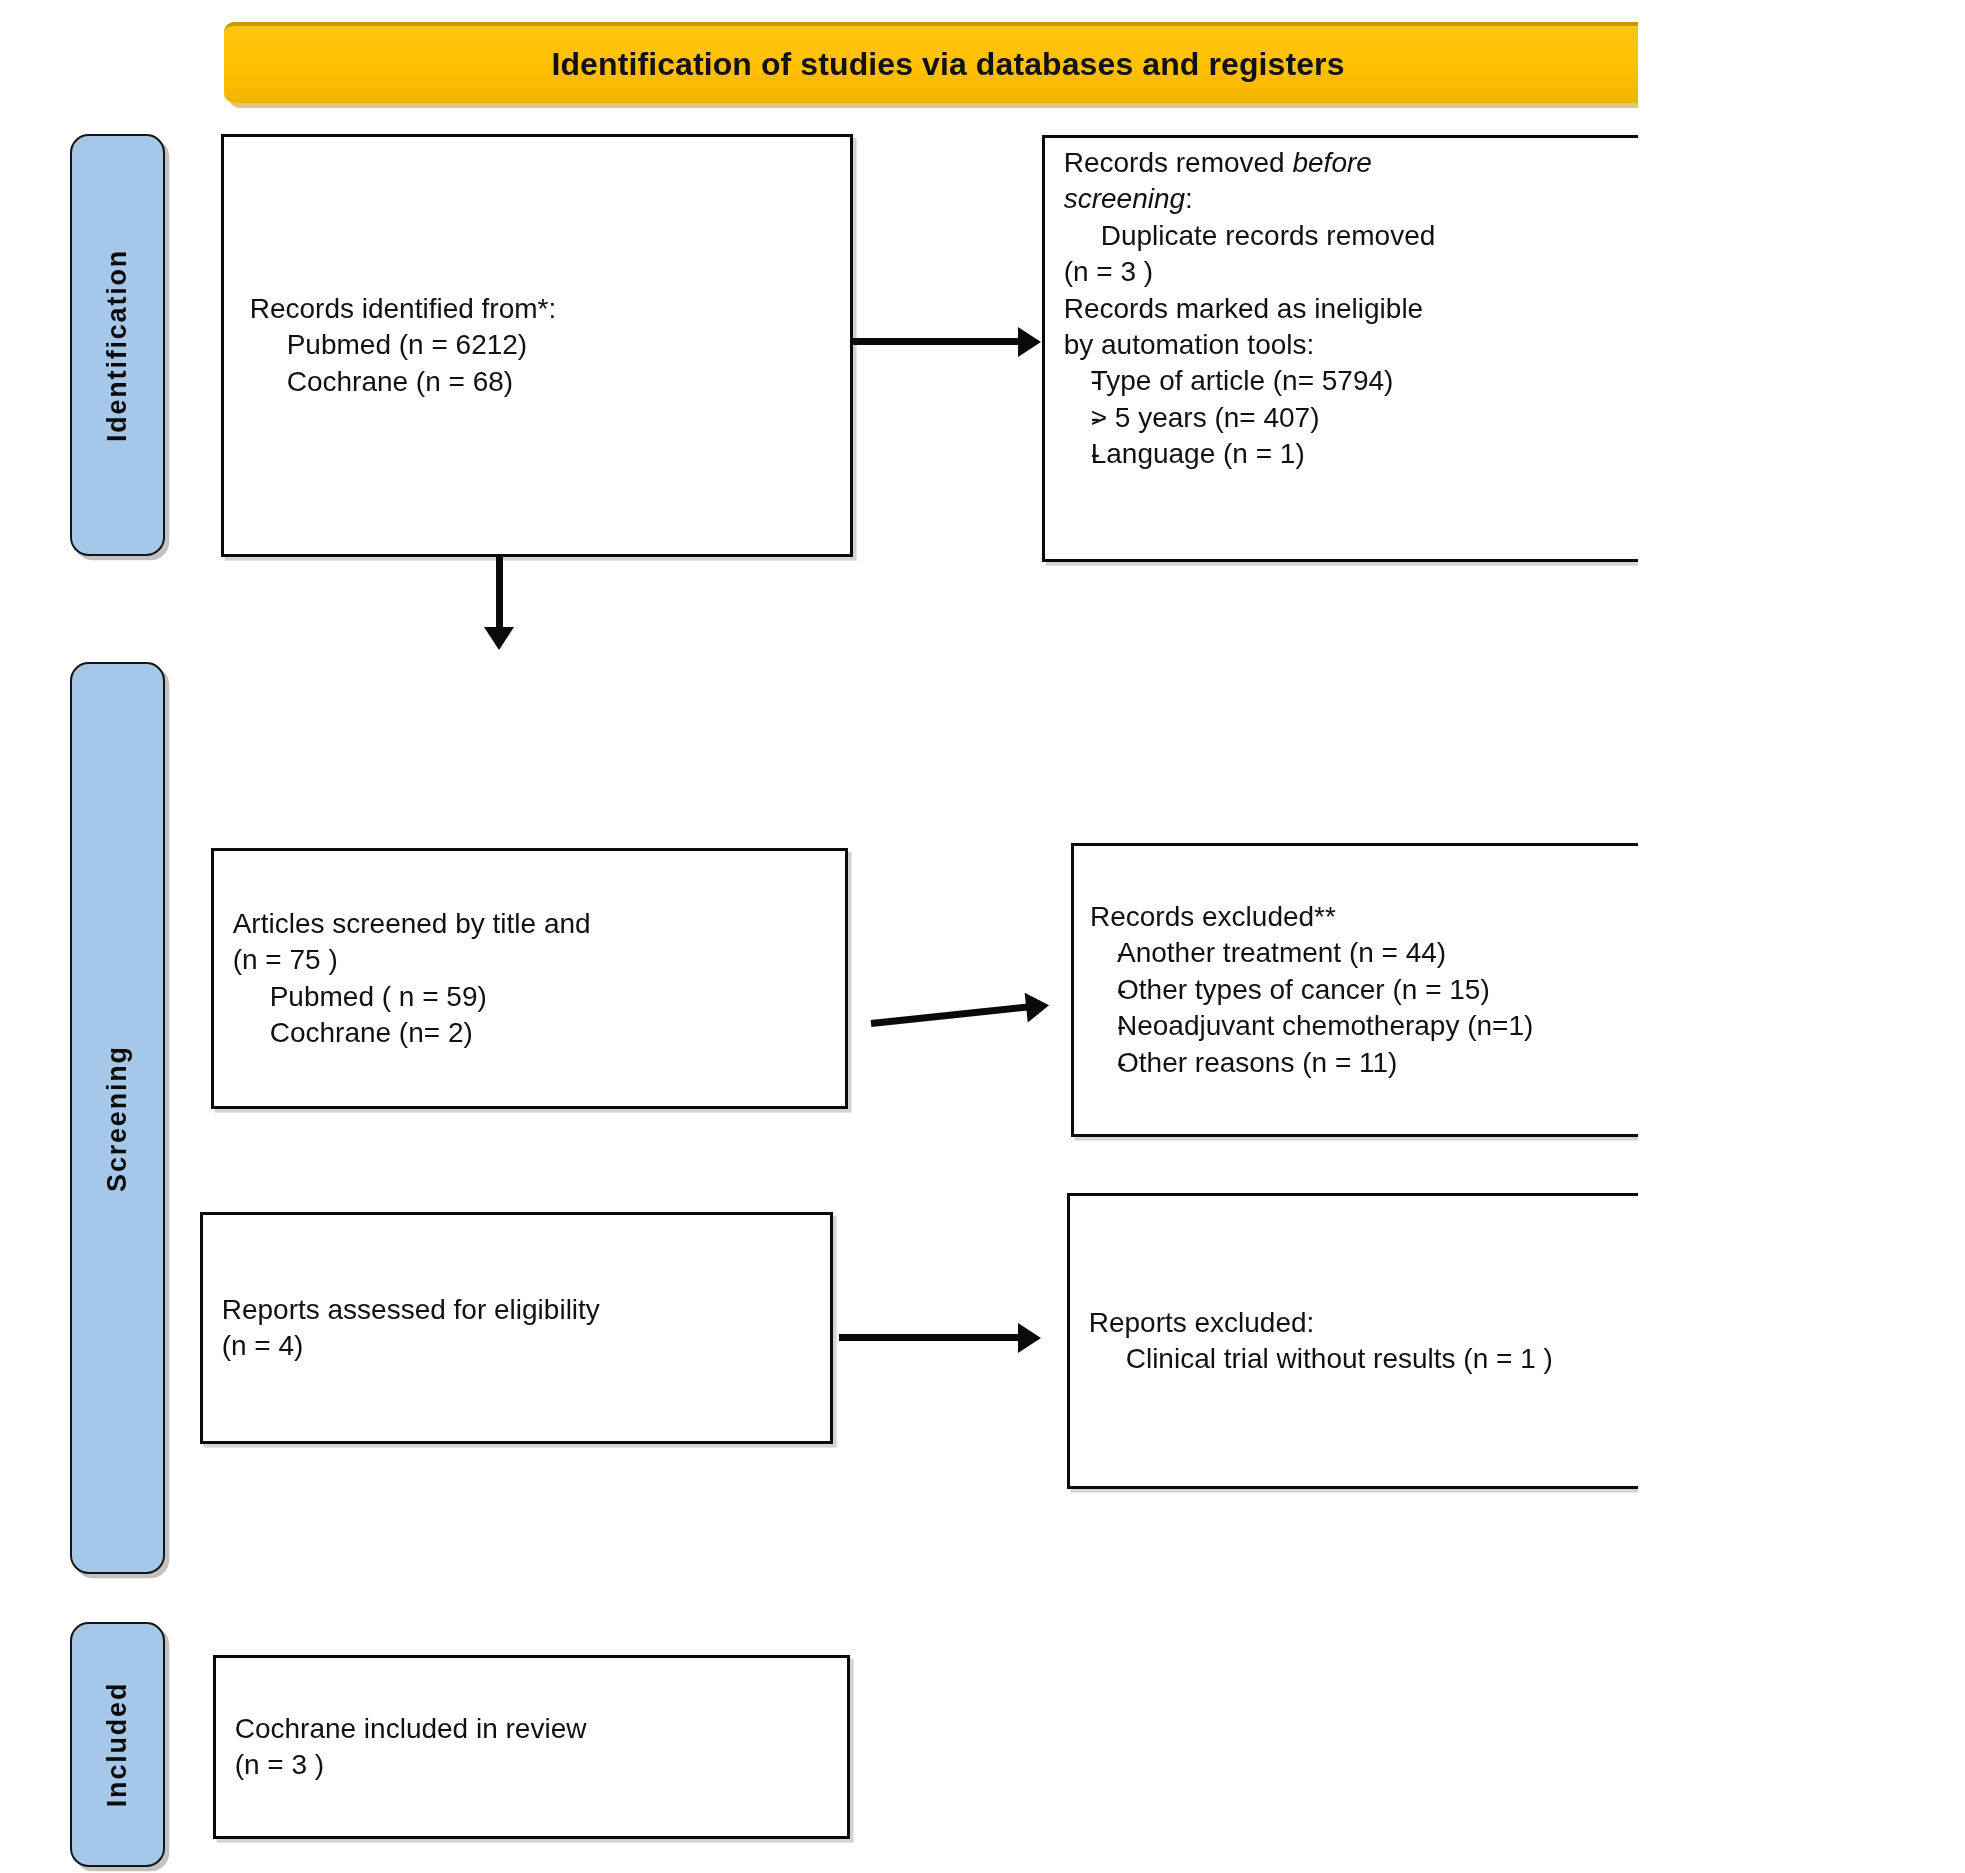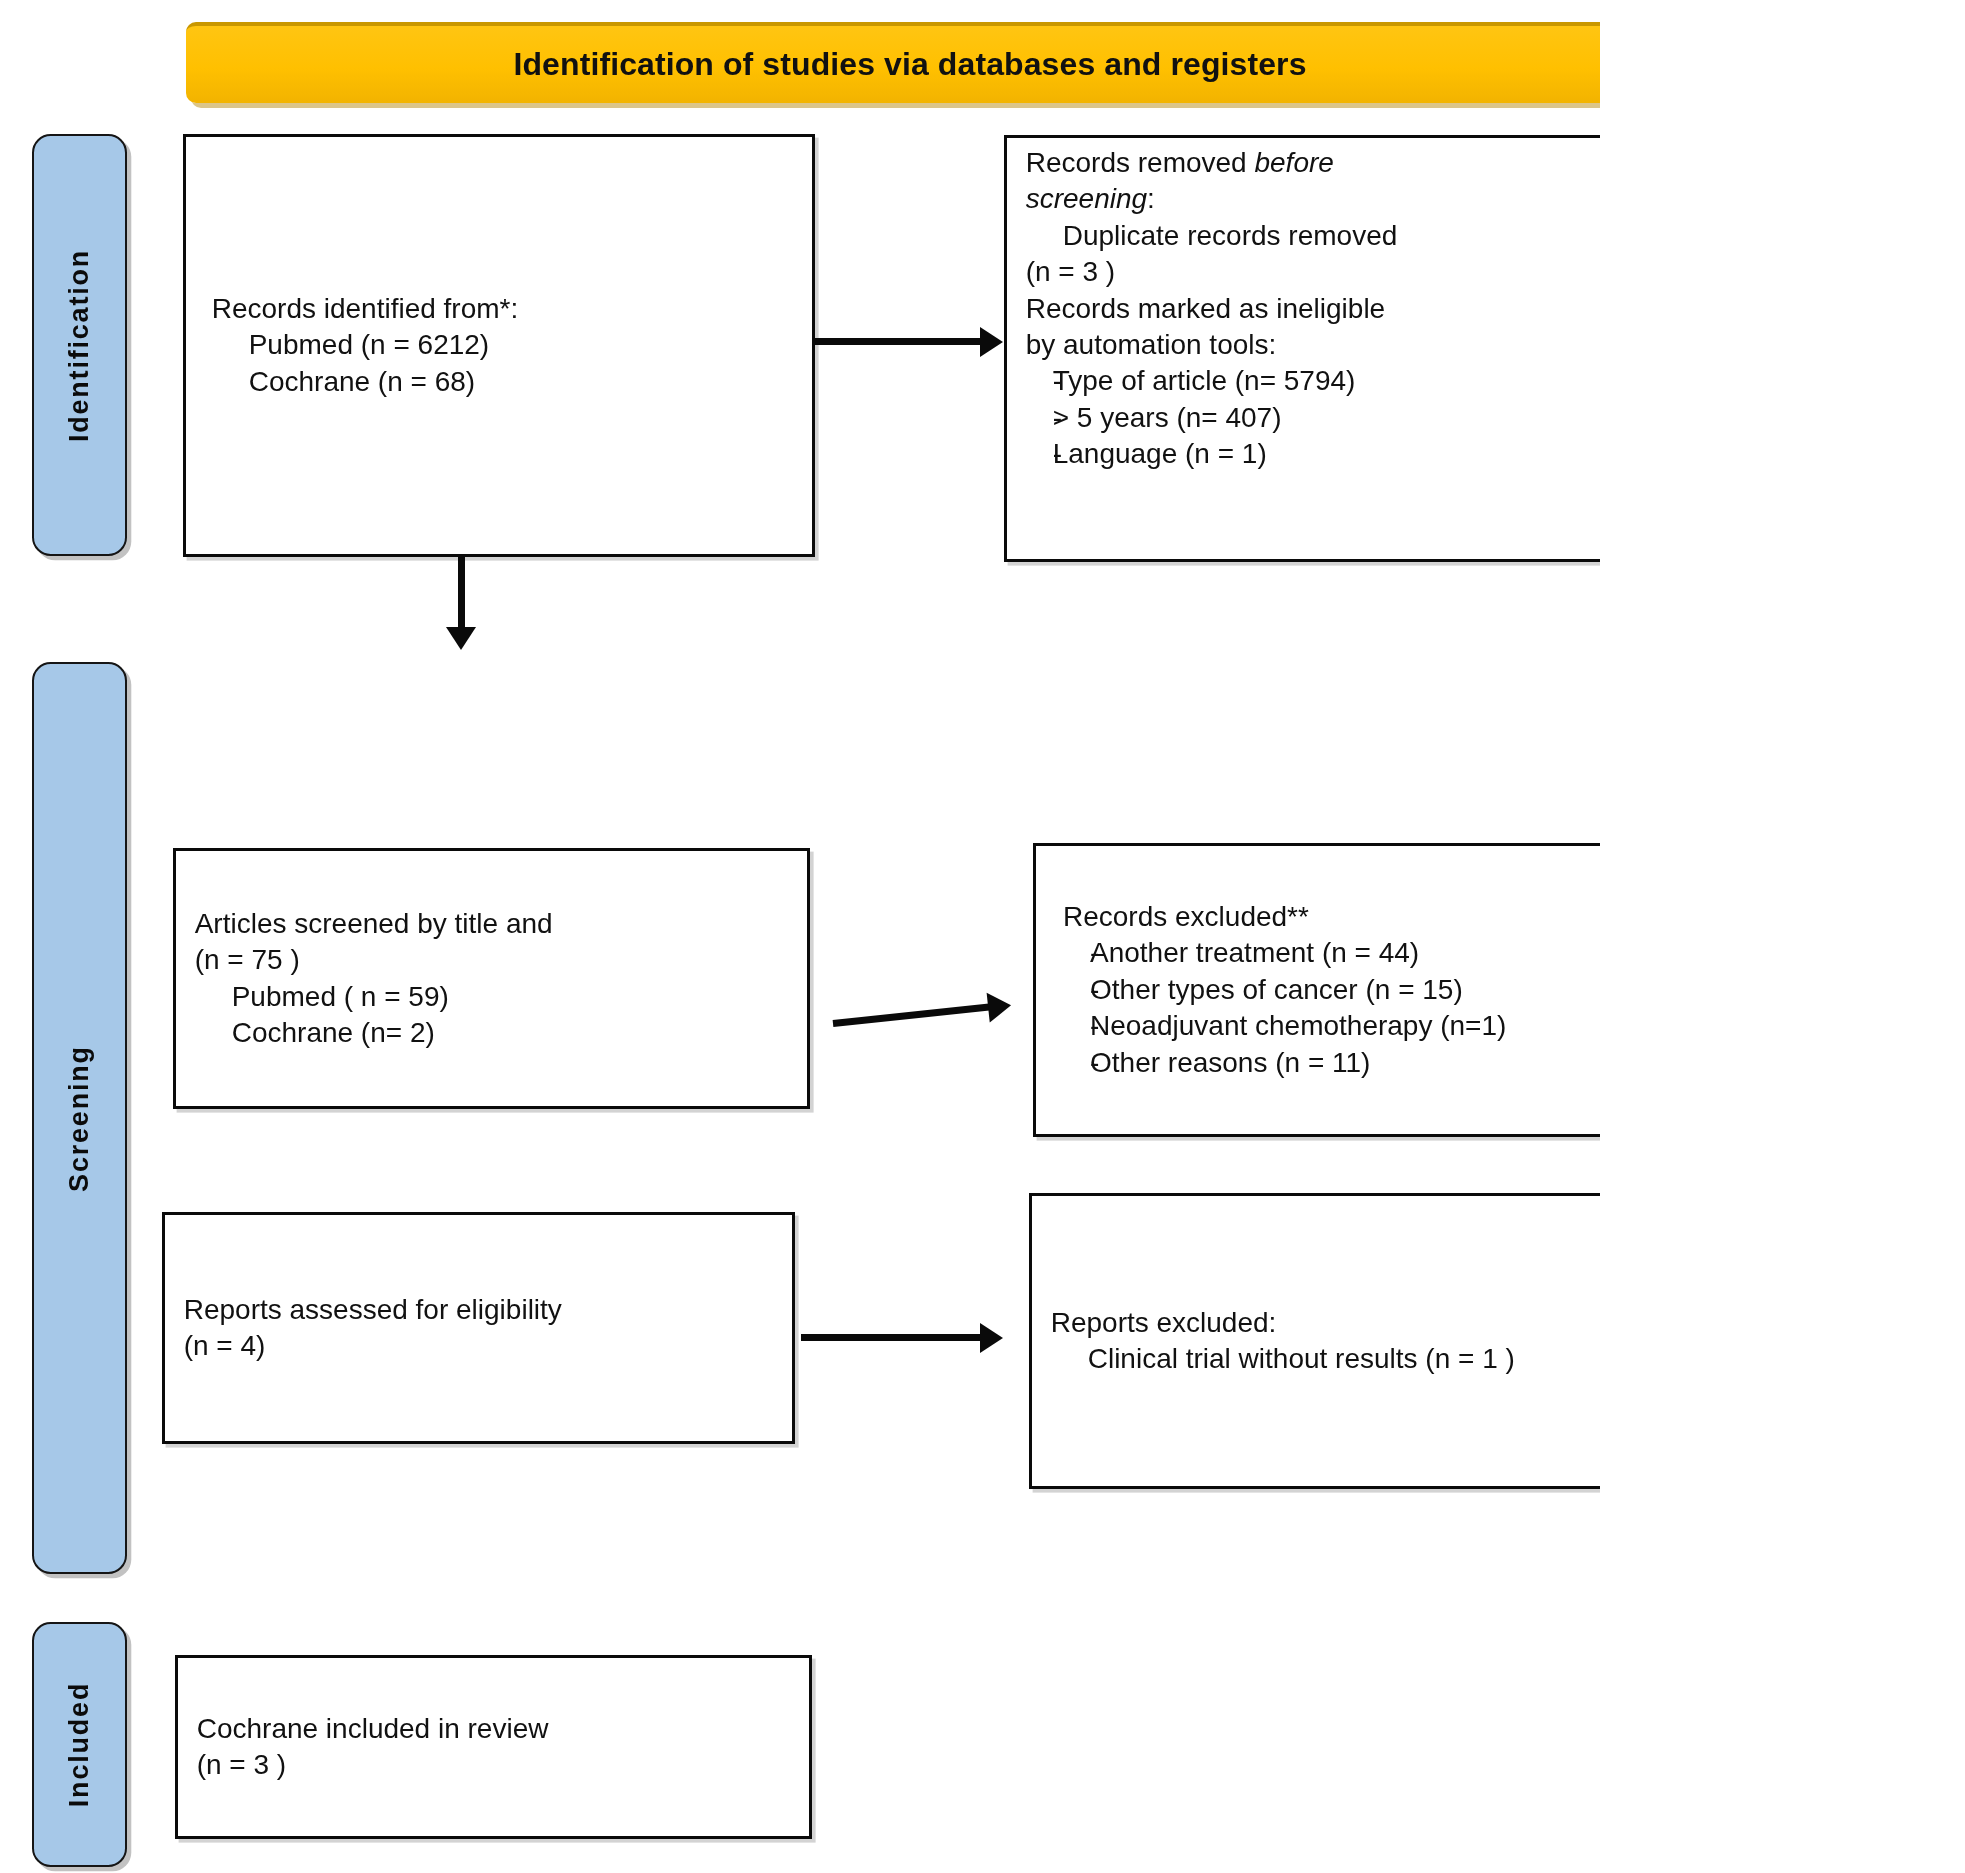--- a/index.html
+++ b/index.html
@@ -8,20 +8,21 @@
     height: 1874px;
     background: #ffffff;
     font-family: "Liberation Sans", sans-serif;
   }
   #canvas {
     position: relative;
     width: 1600px;
     height: 1874px;
     background: #ffffff;
     overflow: hidden;
+    margin-left: 38px;
   }
 
   
   .banner {
     position: absolute;
     left: 186px; top: 21.6px;
     width: 1448px; height: 81px;
     background: linear-gradient(180deg, #FFC512 0%, #FFC000 55%, #F2B300 100%);
     border-radius: 10px;
     border-top: 4.3px solid #C99700;
@@ -199,21 +200,21 @@
   <div class="fbox" style="left:173px; top:848px; width:637px; height:261px;">
     <div class="body">
       <div class="line">Articles screened by title and</div>
       <div class="line">(n = 75 )</div>
       <div class="line indent1">Pubmed ( n = 59)</div>
       <div class="line indent1">Cochrane (n= 2)</div>
     </div>
   </div>
 
   <div class="fbox" style="left:1033px; top:843px; width:885px; height:294px;">
-    <div class="body" style="padding-left:27px;">
+    <div class="body" style="padding-left:16px;">
       <div class="line">Records excluded**</div>
       <div class="bullet-row">
         <span class="dash">-</span>
         <span class="btext">Another treatment (n = 44)</span>
       </div>
       <div class="bullet-row">
         <span class="dash">-</span>
         <span class="btext">Other types of cancer (n = 15)</span>
       </div>
       <div class="bullet-row">

